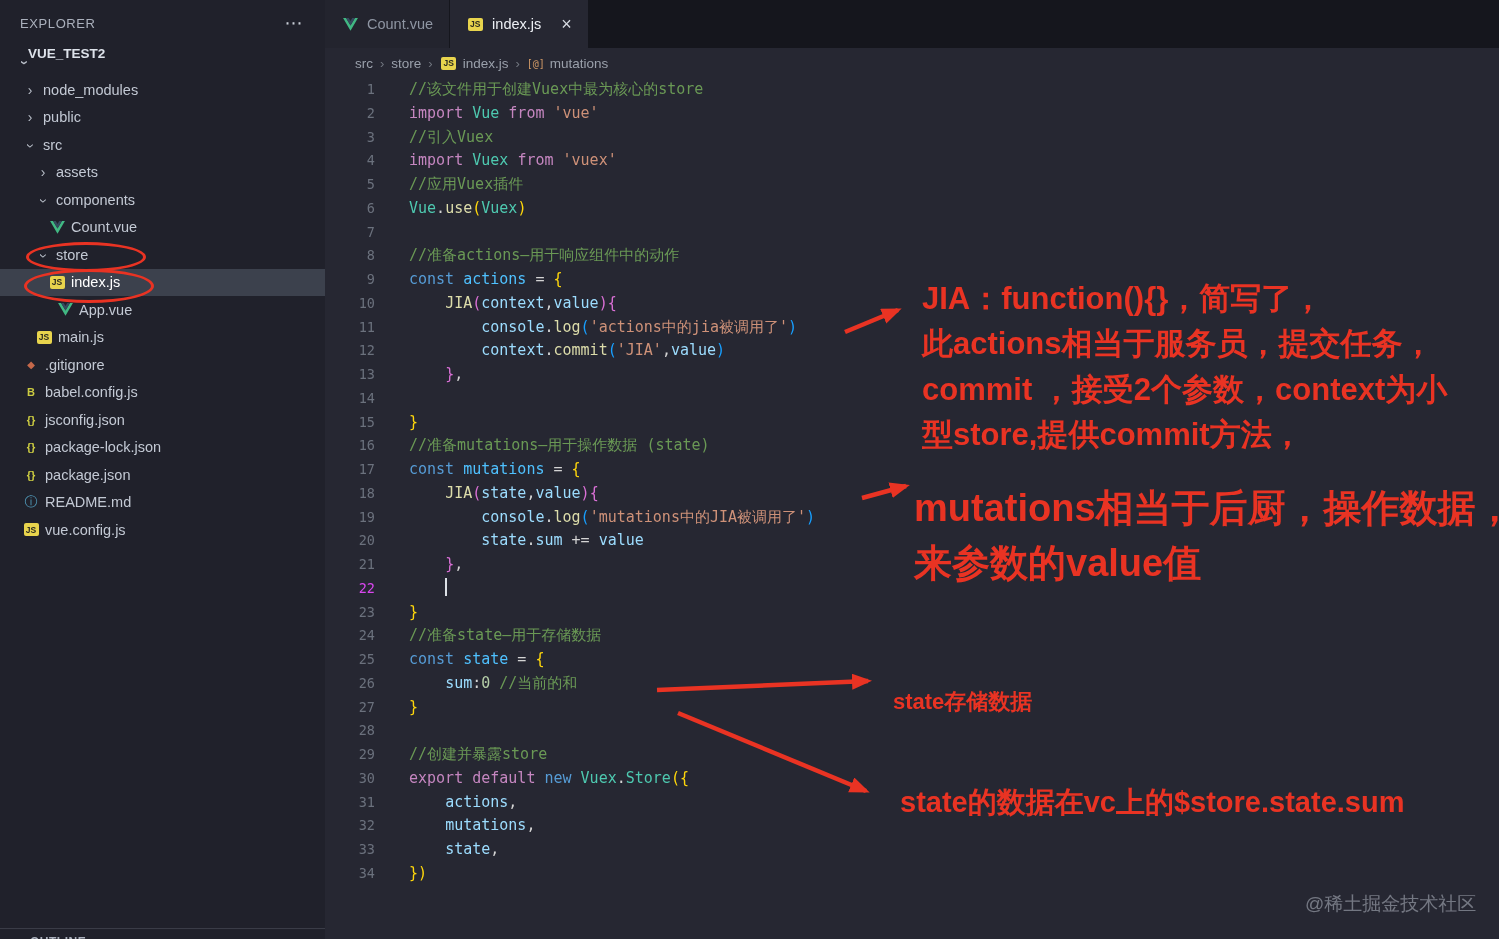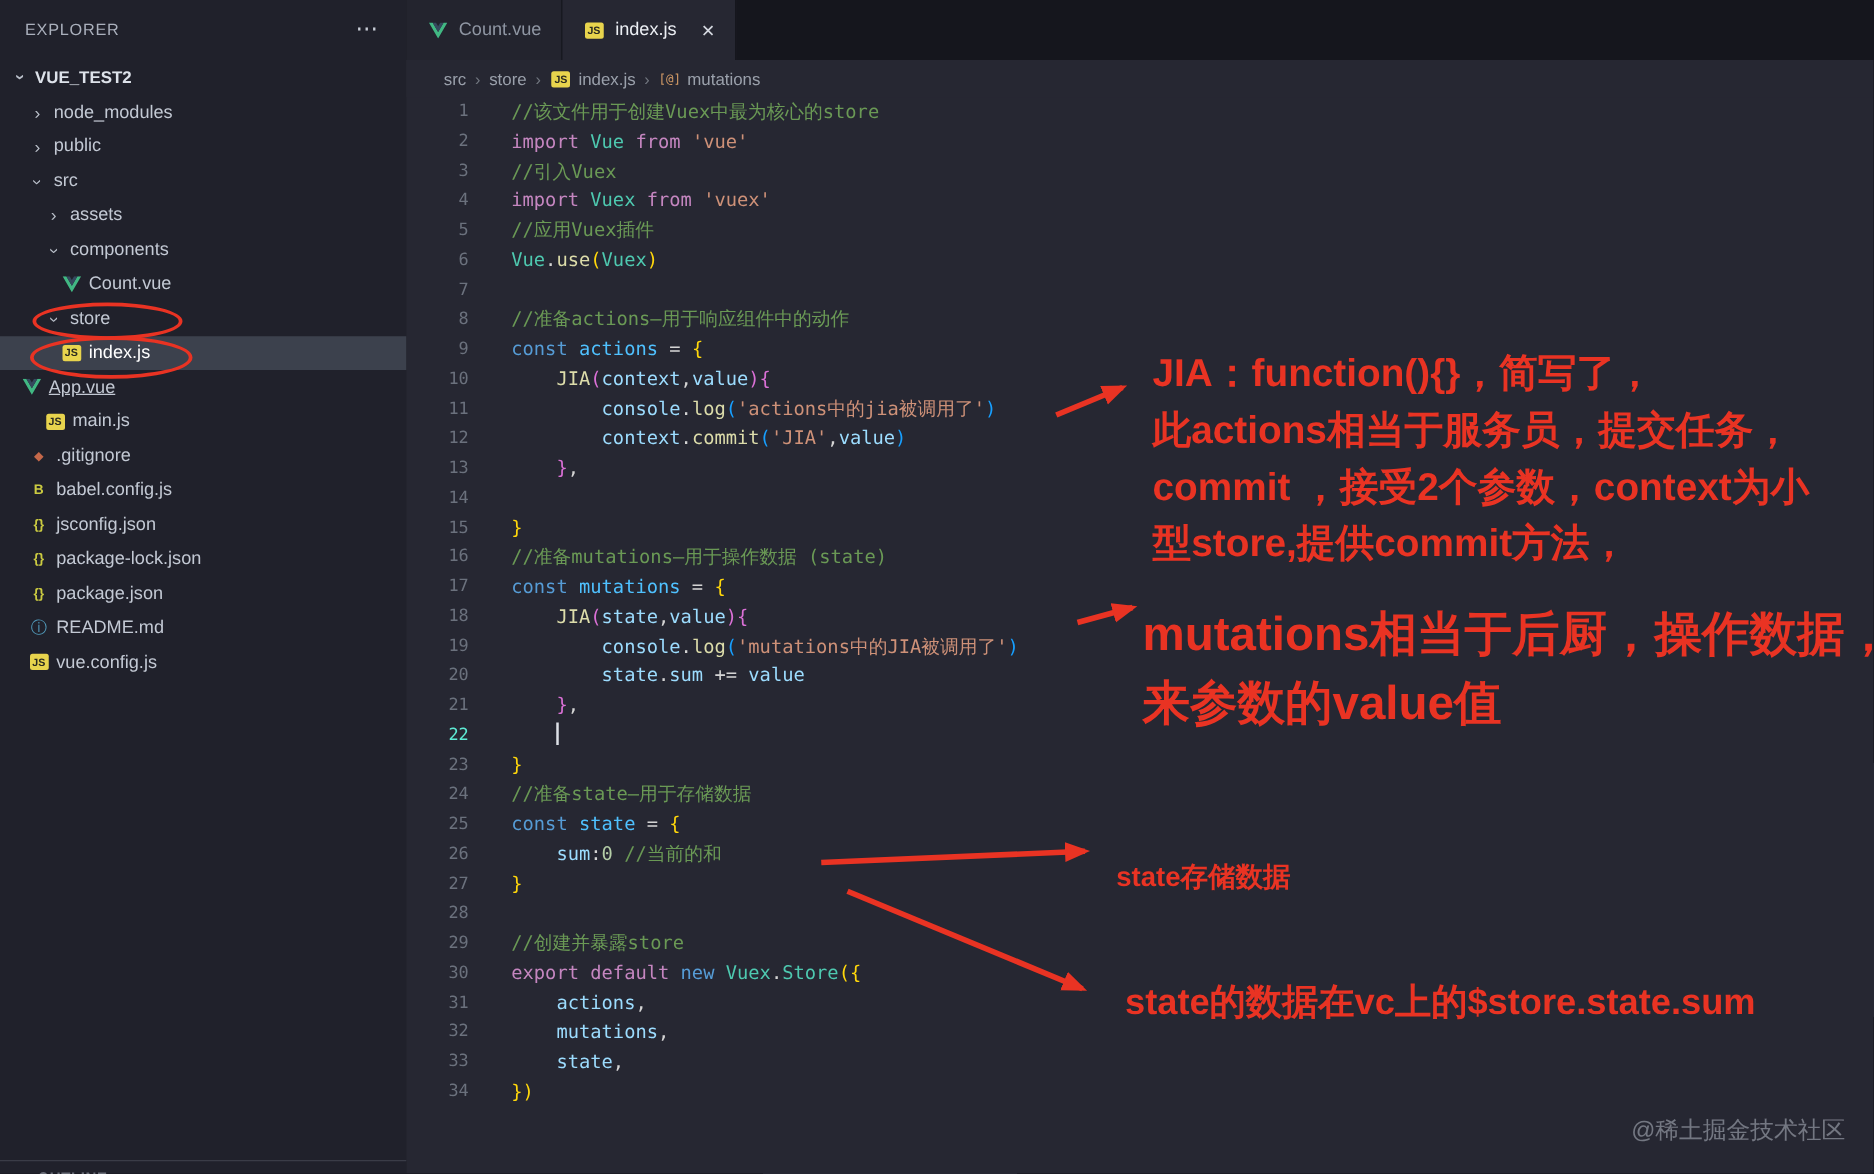--- a/index.html
+++ b/index.html
@@ -3,21 +3,21 @@
 <meta charset="utf-8">
 <style>
   *{margin:0;padding:0;box-sizing:border-box}
   html,body{background:#000;overflow:hidden}
   .page{position:relative;width:1499px;height:939px;overflow:hidden;background:#262732;font-family:"Liberation Sans",sans-serif}
 
   
   .sidebar{position:absolute;left:0;top:0;width:325px;height:938px;background:#20212b;color:#c3c9d4;z-index:2}
   .sb-header{display:flex;align-items:center;justify-content:space-between;height:46px;padding:0 22px 0 20px;color:#aab0bc;font-size:13px;letter-spacing:.6px}
   .sb-more{font-size:18px;color:#c8cdd6;cursor:pointer;line-height:1}
-  .project-row{display:flex;align-items:center;height:30px;padding-left:8px;font-weight:bold;color:#dde2ea;font-size:13.5px;gap:4px}
+  .project-row{display:flex;height:30px;padding-left:8px;font-weight:bold;color:#dde2ea;font-size:13.5px;gap:4px}
   .twisty{display:inline-block;width:16px;text-align:center;font-size:14px;color:#b9bfc9;transform-origin:50% 55%}
   .twisty.open{transform:rotate(90deg)}
   .tree-row{display:flex;align-items:center;height:27.5px;font-size:14.5px;cursor:pointer;white-space:nowrap;color:#c3c9d4}
   .tree-row.selected{background:#3c414d;color:#fff}
   .tree-label{margin-left:5px}
   .ficon{display:inline-flex;width:18px;justify-content:center;align-items:flex-start;font-size:12px}
   .js-badge{background:#e8d44d;color:#2b2b20;font-weight:bold;font-size:8.5px;width:15px;height:13px;display:inline-flex;align-items:center;justify-content:center;border-radius:2px}
   .gi-json,.gi-babel{color:#cbcb41;font-weight:bold;font-size:11px}
   .gi-git{color:#c5684a;font-size:10px}
   .gi-info{color:#519aba;font-size:13px}
@@ -30,21 +30,21 @@
   .tab.active{background:#262732;color:#eceff4}
   .tab .close{margin-left:12px;font-size:18px;color:#d5d9e0;cursor:pointer;line-height:1}
   .breadcrumb{position:absolute;left:325px;top:48px;right:0;height:30px;background:#262732;display:flex;align-items:center;padding-left:30px;color:#9aa0ab;font-size:13.5px;gap:7px;z-index:2}
   .bc-item{display:inline-flex;align-items:center;gap:5px;cursor:pointer}
   .bc-sep{color:#71767f;font-size:13px}
 
   
   .editor{position:absolute;left:325px;top:78px;right:0;bottom:0;background:#262732;z-index:1}
   .code-line{display:flex;height:23.76px;line-height:23.76px;font-family:"DejaVu Sans Mono",monospace;font-size:15px;white-space:pre}
   .ln{flex:0 0 50px;width:50px;text-align:right;color:#6b717d;font-size:13.5px;user-select:none}
-  .ln.active{color:#5eead4}
+  .ln.active{color:#d946ef}
   .lc{padding-left:34px}
   .tk-cm{color:var(--tk-cm)} .tk-kw{color:var(--tk-kw)} .tk-kb{color:var(--tk-kb)}
   .tk-cl{color:var(--tk-cl)} .tk-fn{color:var(--tk-fn)} .tk-vb{color:var(--tk-vb)}
   .tk-vc{color:var(--tk-vc)} .tk-st{color:var(--tk-st)} .tk-nu{color:var(--tk-nu)}
   .tk-pl{color:var(--tk-pl)} .tk-b1{color:var(--tk-b1)} .tk-b2{color:var(--tk-b2)} .tk-b3{color:var(--tk-b3)}
   .cursor{display:inline-block;width:2px;height:18px;background:#dce0e6;vertical-align:-3px}
 
   
   #anno-layer{position:absolute;inset:0;z-index:10;pointer-events:none}
   .anno{position:absolute;font-weight:bold;line-height:1.46;white-space:nowrap}
@@ -99,21 +99,21 @@
         <div class="tree-row" style="padding-left: 35px;">
           <span class="twisty open">›</span>
           <span class="tree-label">store</span>
         </div>
         <div class="tree-row selected" style="padding-left: 48px;">
           <span class="ficon">
             <span class="js-badge">JS</span>
           </span>
           <span class="tree-label">index.js</span>
         </div>
-        <div class="tree-row" style="padding-left: 16px; text-decoration: underline;">
+        <div class="tree-row" style="padding-left: 56px;">
           <span class="ficon">
             <svg width="15" height="13" viewBox="0 0 24 21">
               <path fill="#41b883" d="M0 0h4.8L12 12.3 19.2 0H24L12 20.6z"></path>
               <path fill="#35495e" d="M4.8 0h4.3L12 5 14.9 0h4.3L12 12.3z"></path>
             </svg>
           </span>
           <span class="tree-label">App.vue</span>
         </div>
         <div class="tree-row" style="padding-left: 35px;">
           <span class="ficon">

